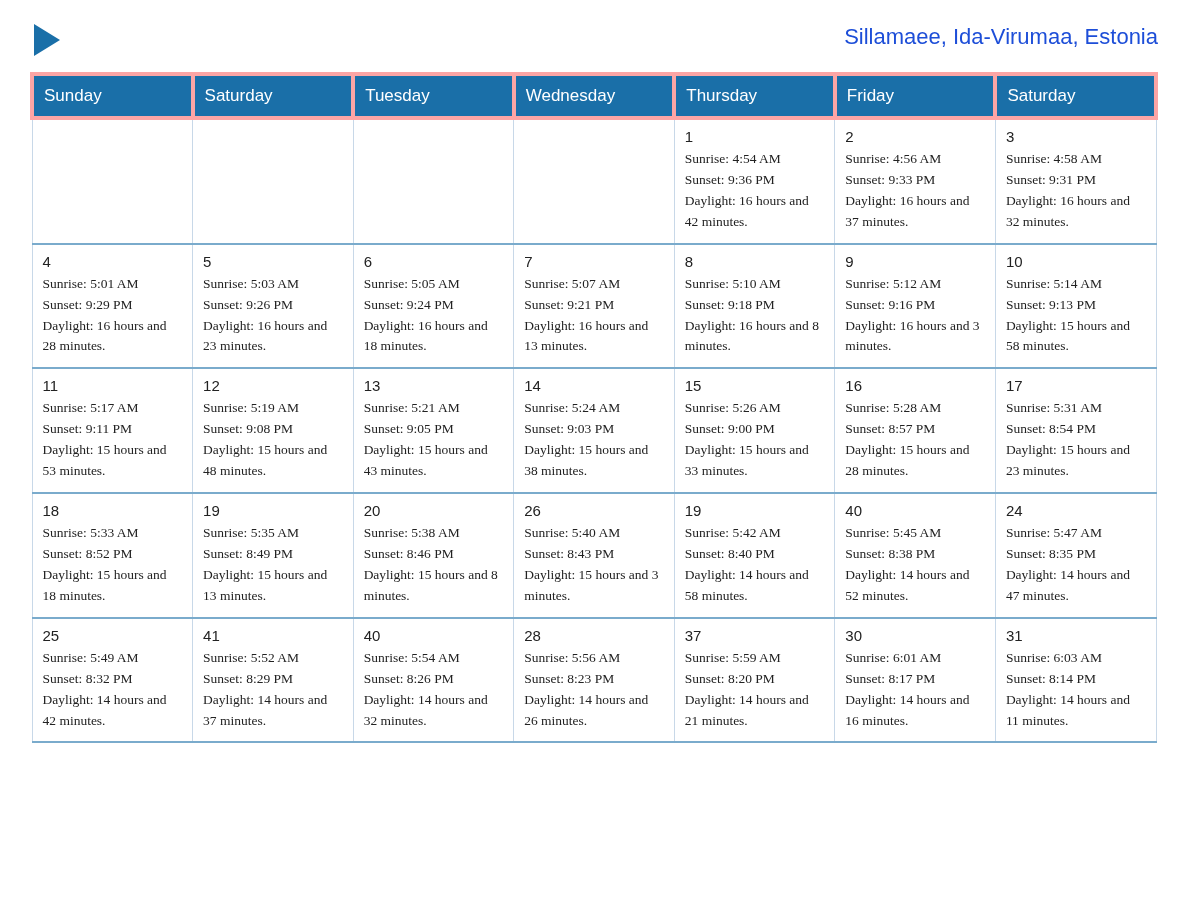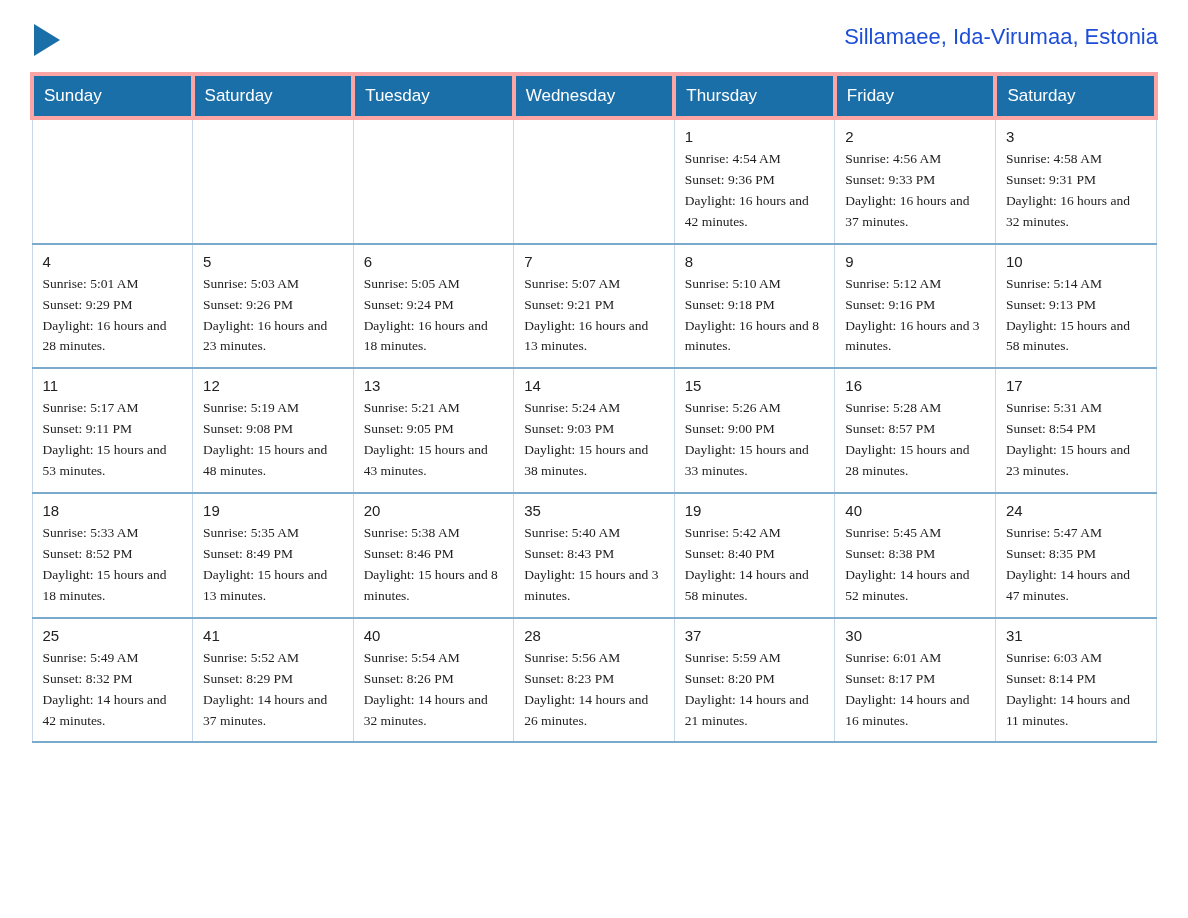--- a/index.html
+++ b/index.html
@@ -215,21 +215,21 @@
         </td>
         <td>
           <span class="day-number">19</span>
           <div class="day-info">Sunrise: 5:35 AM<br>Sunset: 8:49 PM<br>Daylight: 15 hours and 13 minutes.</div>
         </td>
         <td>
           <span class="day-number">20</span>
           <div class="day-info">Sunrise: 5:38 AM<br>Sunset: 8:46 PM<br>Daylight: 15 hours and 8 minutes.</div>
         </td>
         <td>
-          <span class="day-number">35</span>
+          <span class="day-number">26</span>
           <div class="day-info">Sunrise: 5:40 AM<br>Sunset: 8:43 PM<br>Daylight: 15 hours and 3 minutes.</div>
         </td>
         <td>
           <span class="day-number">19</span>
           <div class="day-info">Sunrise: 5:42 AM<br>Sunset: 8:40 PM<br>Daylight: 14 hours and 58 minutes.</div>
         </td>
         <td>
           <span class="day-number">40</span>
           <div class="day-info">Sunrise: 5:45 AM<br>Sunset: 8:38 PM<br>Daylight: 14 hours and 52 minutes.</div>
         </td>

